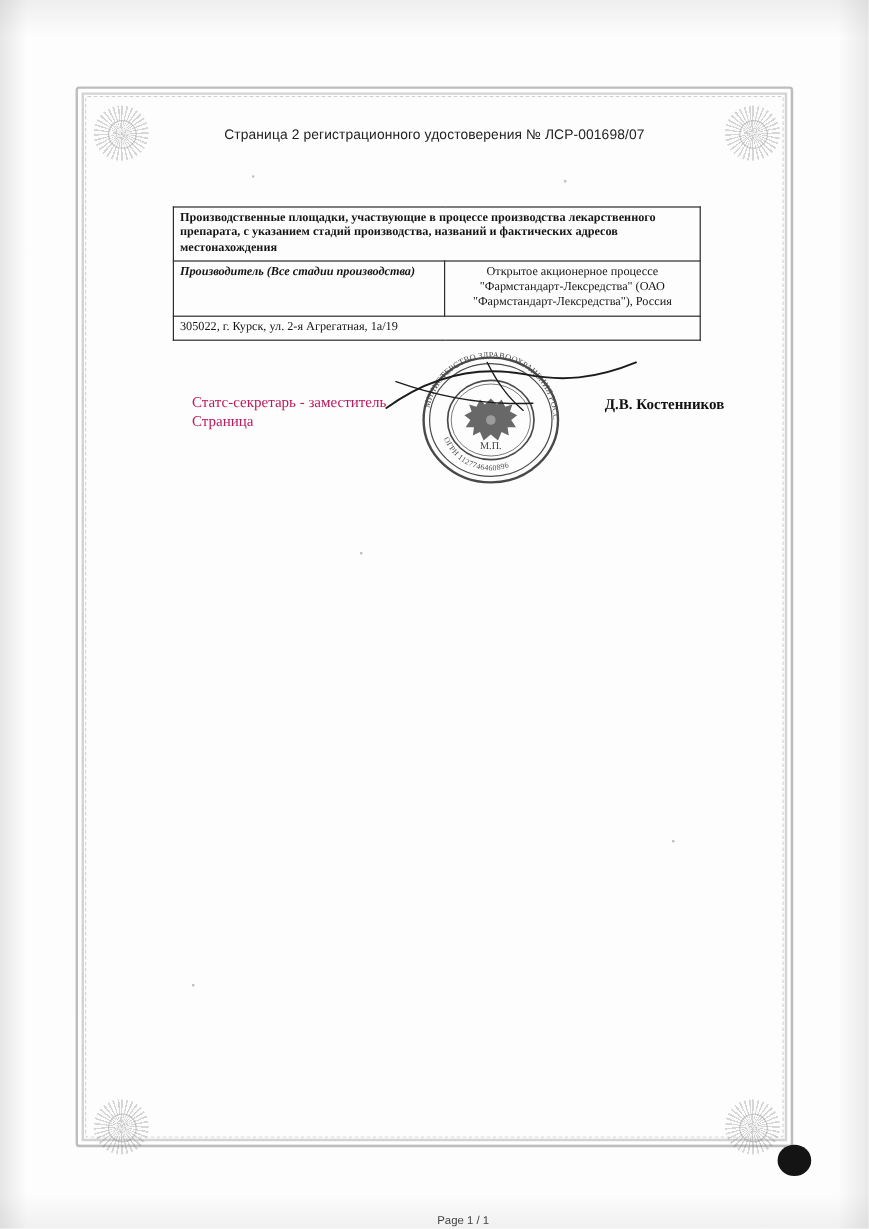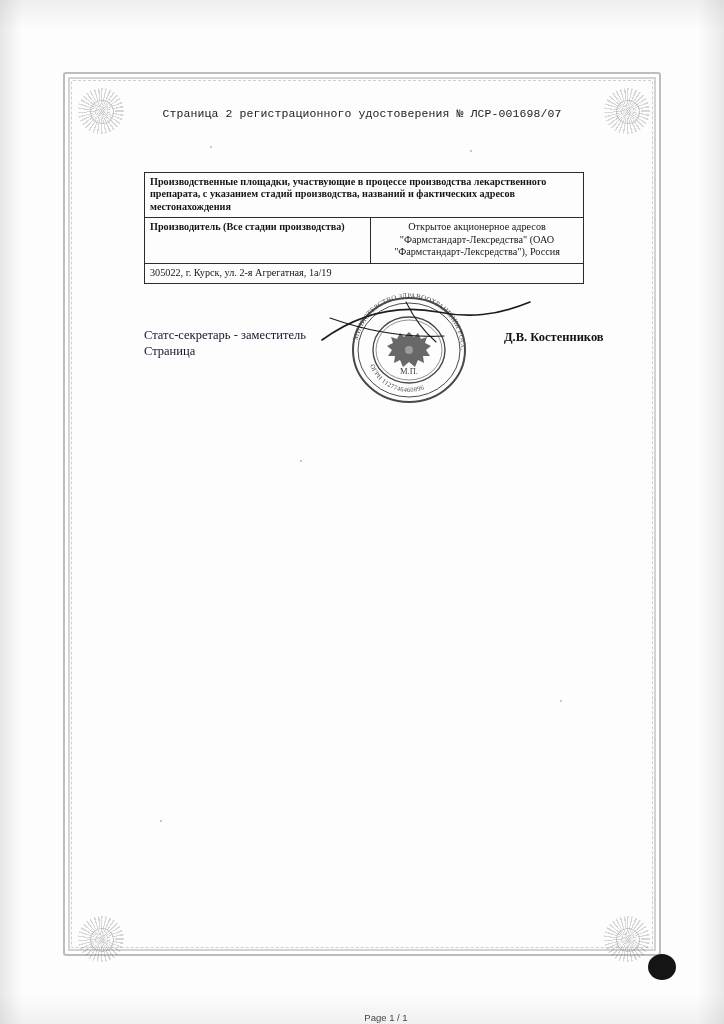--- a/index.html
+++ b/index.html
@@ -97,21 +97,21 @@
   
   #page-header {
     position: absolute;
     left: 0;
     top: 107px;
     width: 724px;
     text-align: center;
     font-size: 11.5px;
     letter-spacing: 0.1px;
     color: #222;
-    font-family: Liberation Mono, monospace;
+    font-family: Liberation Sans, sans-serif;
   }
 
   
   #manufacturing-table {
     position: absolute;
     left: 144px;
     top: 172px;
     width: 440px;
     border: 1px solid #2b2b2b;
     border-collapse: collapse;
@@ -123,46 +123,47 @@
     font-size: 10.2px;
     line-height: 1.22;
     vertical-align: top;
     color: #151515;
     margin-top: 31px;
   }
   .cell-title {
     font-weight: bold;
   }
   .cell-left-label {
+    font-style: italic;
     font-weight: bold;
     width: 215px;
   }
   .cell-right-value {
     text-align: center;
   }
   .cell-address {
     font-size: 10.2px;
   }
 
   
   #signature-block {
     position: absolute;
     left: 144px;
     top: 328px;
     width: 480px;
     height: 46px;
   }
   #signatory-title {
     position: absolute;
-    left: 0;
+    left: 16px;
     top: 0;
     width: 230px;
     font-size: 12.5px;
     line-height: 1.25;
-    color: #0f172a;
+    color: #be185d;
   }
   #signatory-name {
     position: absolute;
     left: 360px;
     top: 2px;
     width: 230px;
     font-size: 12.5px;
     font-weight: bold;
     color: #121212;
     white-space: nowrap;
@@ -224,21 +225,21 @@
   <div id="page-header">Страница 2 регистрационного удостоверения № ЛСР-001698/07</div>
 
   <table id="manufacturing-table">
     <tbody>
       <tr>
         <td colspan="2" class="cell-title">Производственные площадки, участвующие в процессе производства лекарственного препарата, с указанием стадий производства, названий и фактических адресов местонахождения</td>
       </tr>
       <tr>
         <td class="cell-left-label">Производитель (Все стадии производства)</td>
         <td class="cell-right-value">
-          <div>Открытое акционерное адресов</div>
+          <div>Открытое акционерное процессе</div>
           <div>"Фармстандарт-Лексредства" (ОАО</div>
           <div>"Фармстандарт-Лексредства"), Россия</div>
         </td>
       </tr>
       <tr>
         <td colspan="2" class="cell-address">305022, г. Курск, ул. 2-я Агрегатная, 1а/19</td>
       </tr>
     </tbody>
   </table>
 

